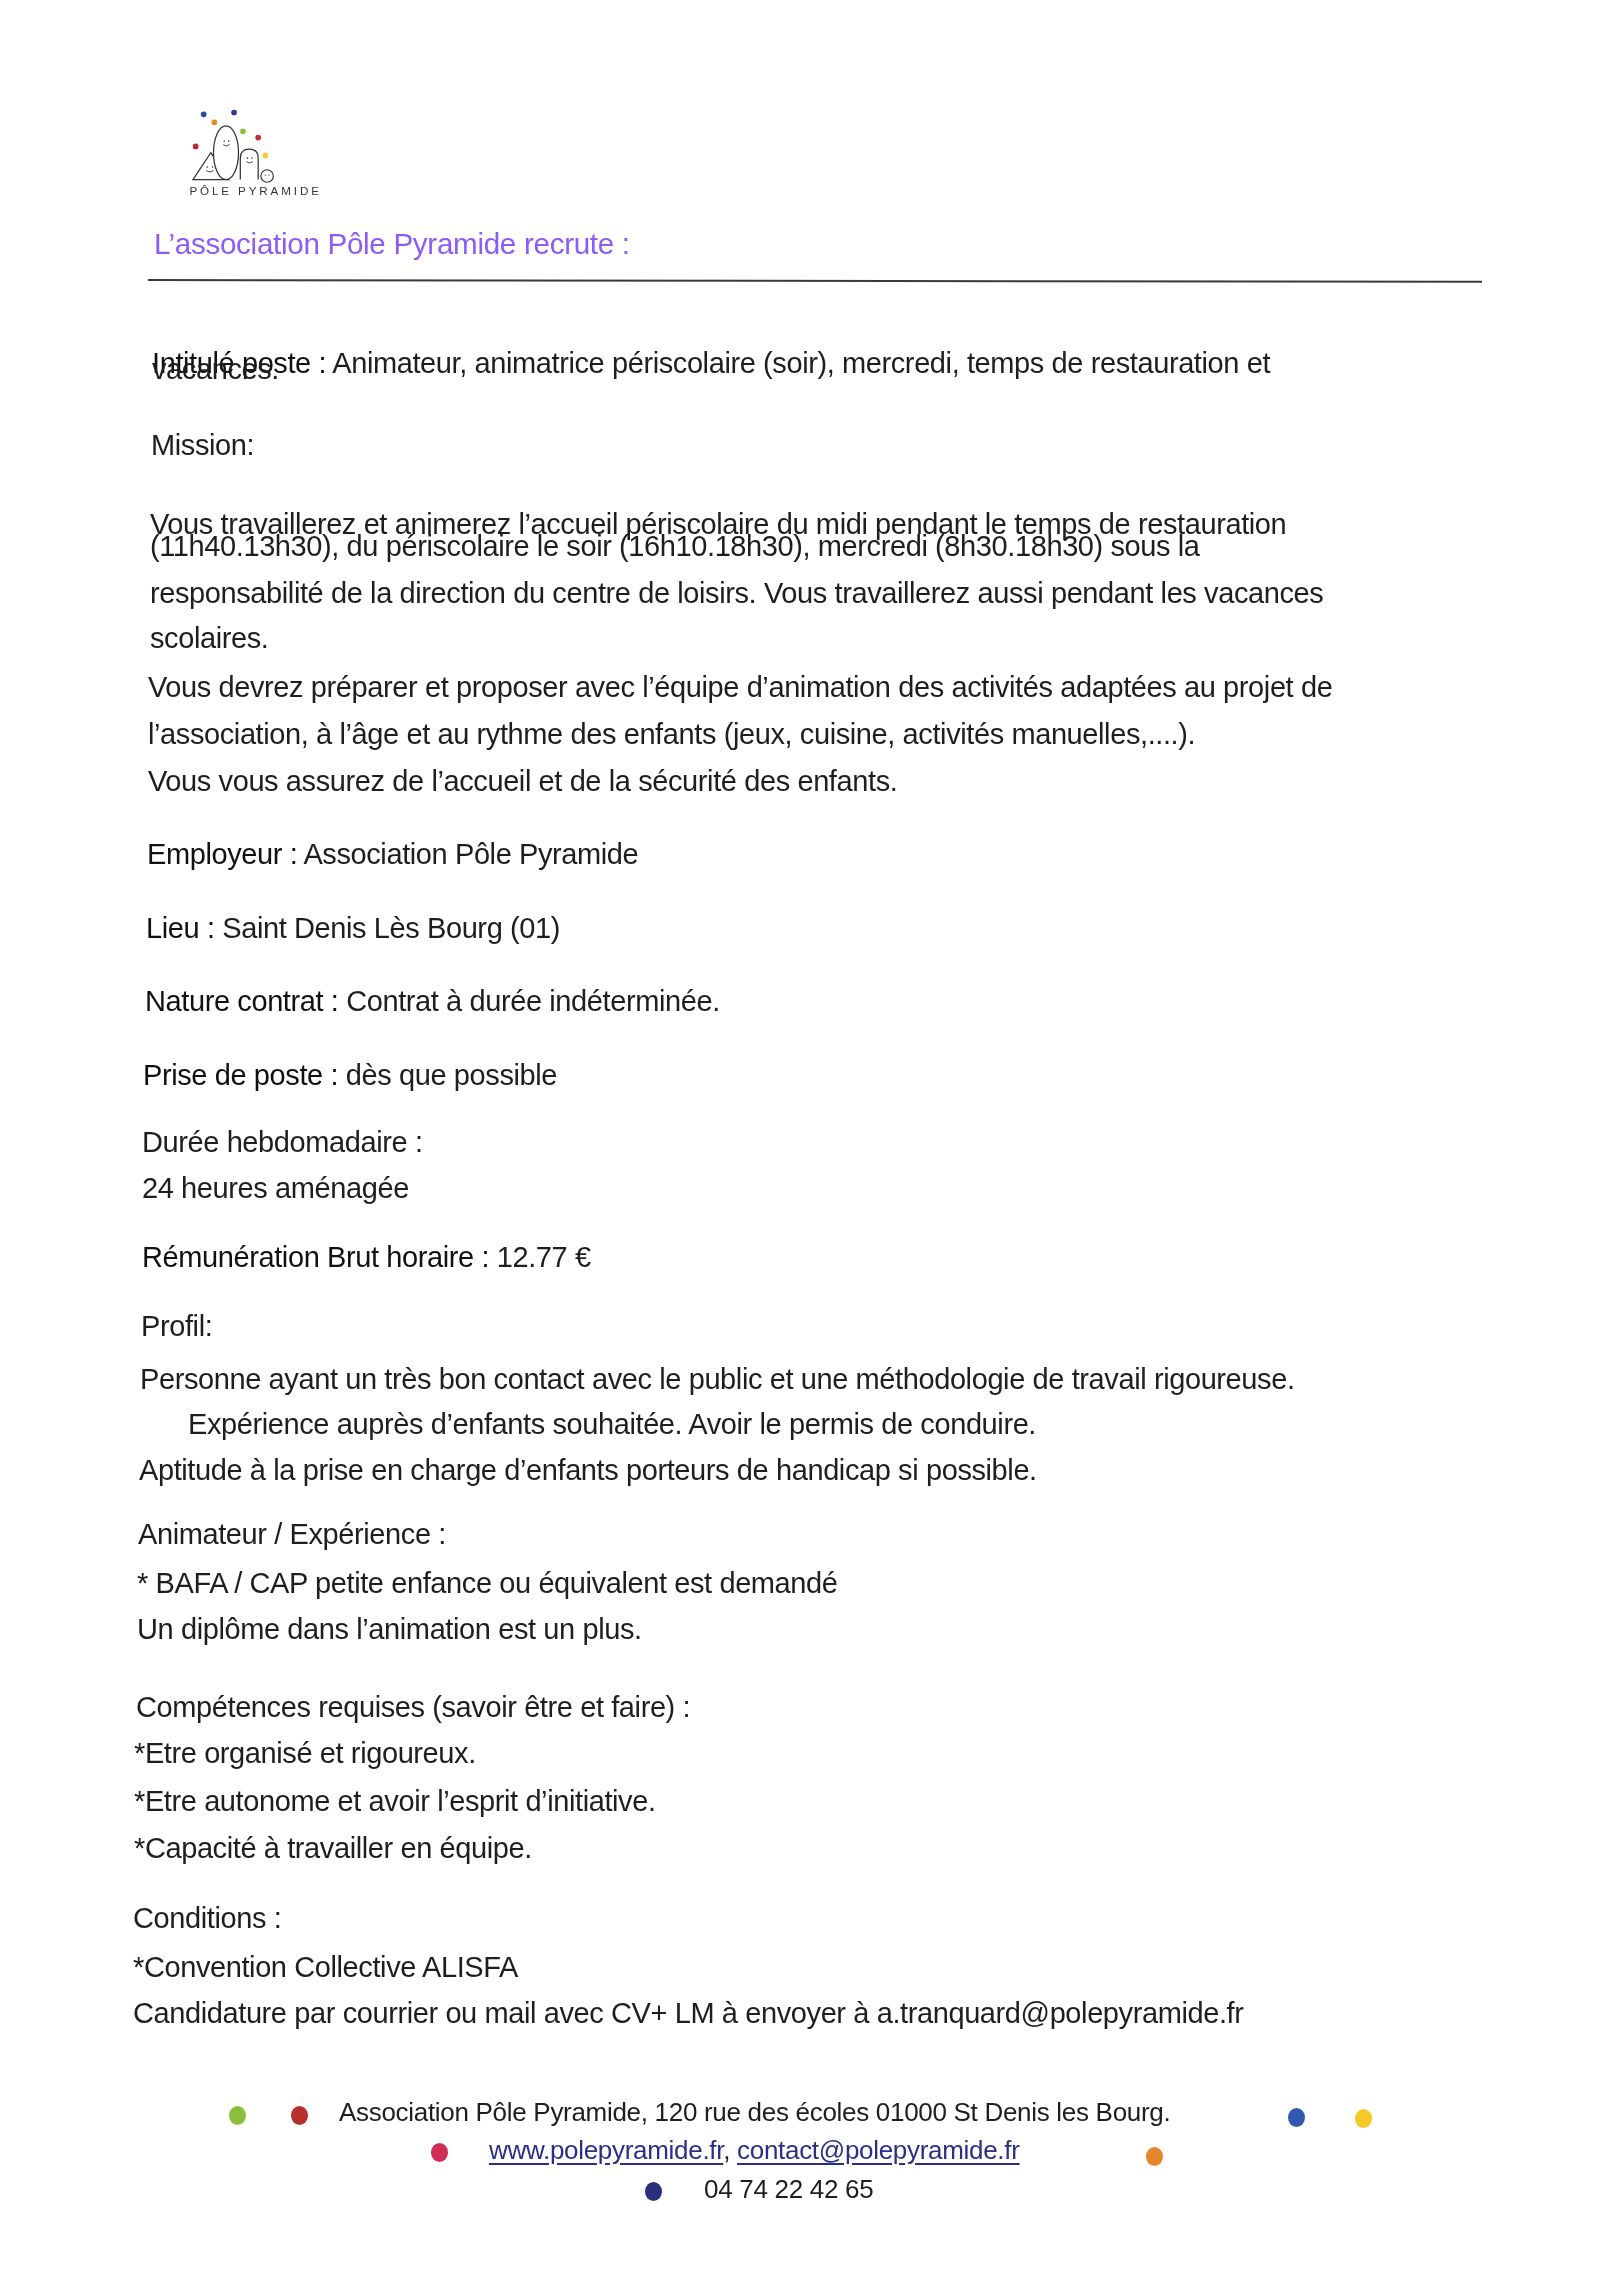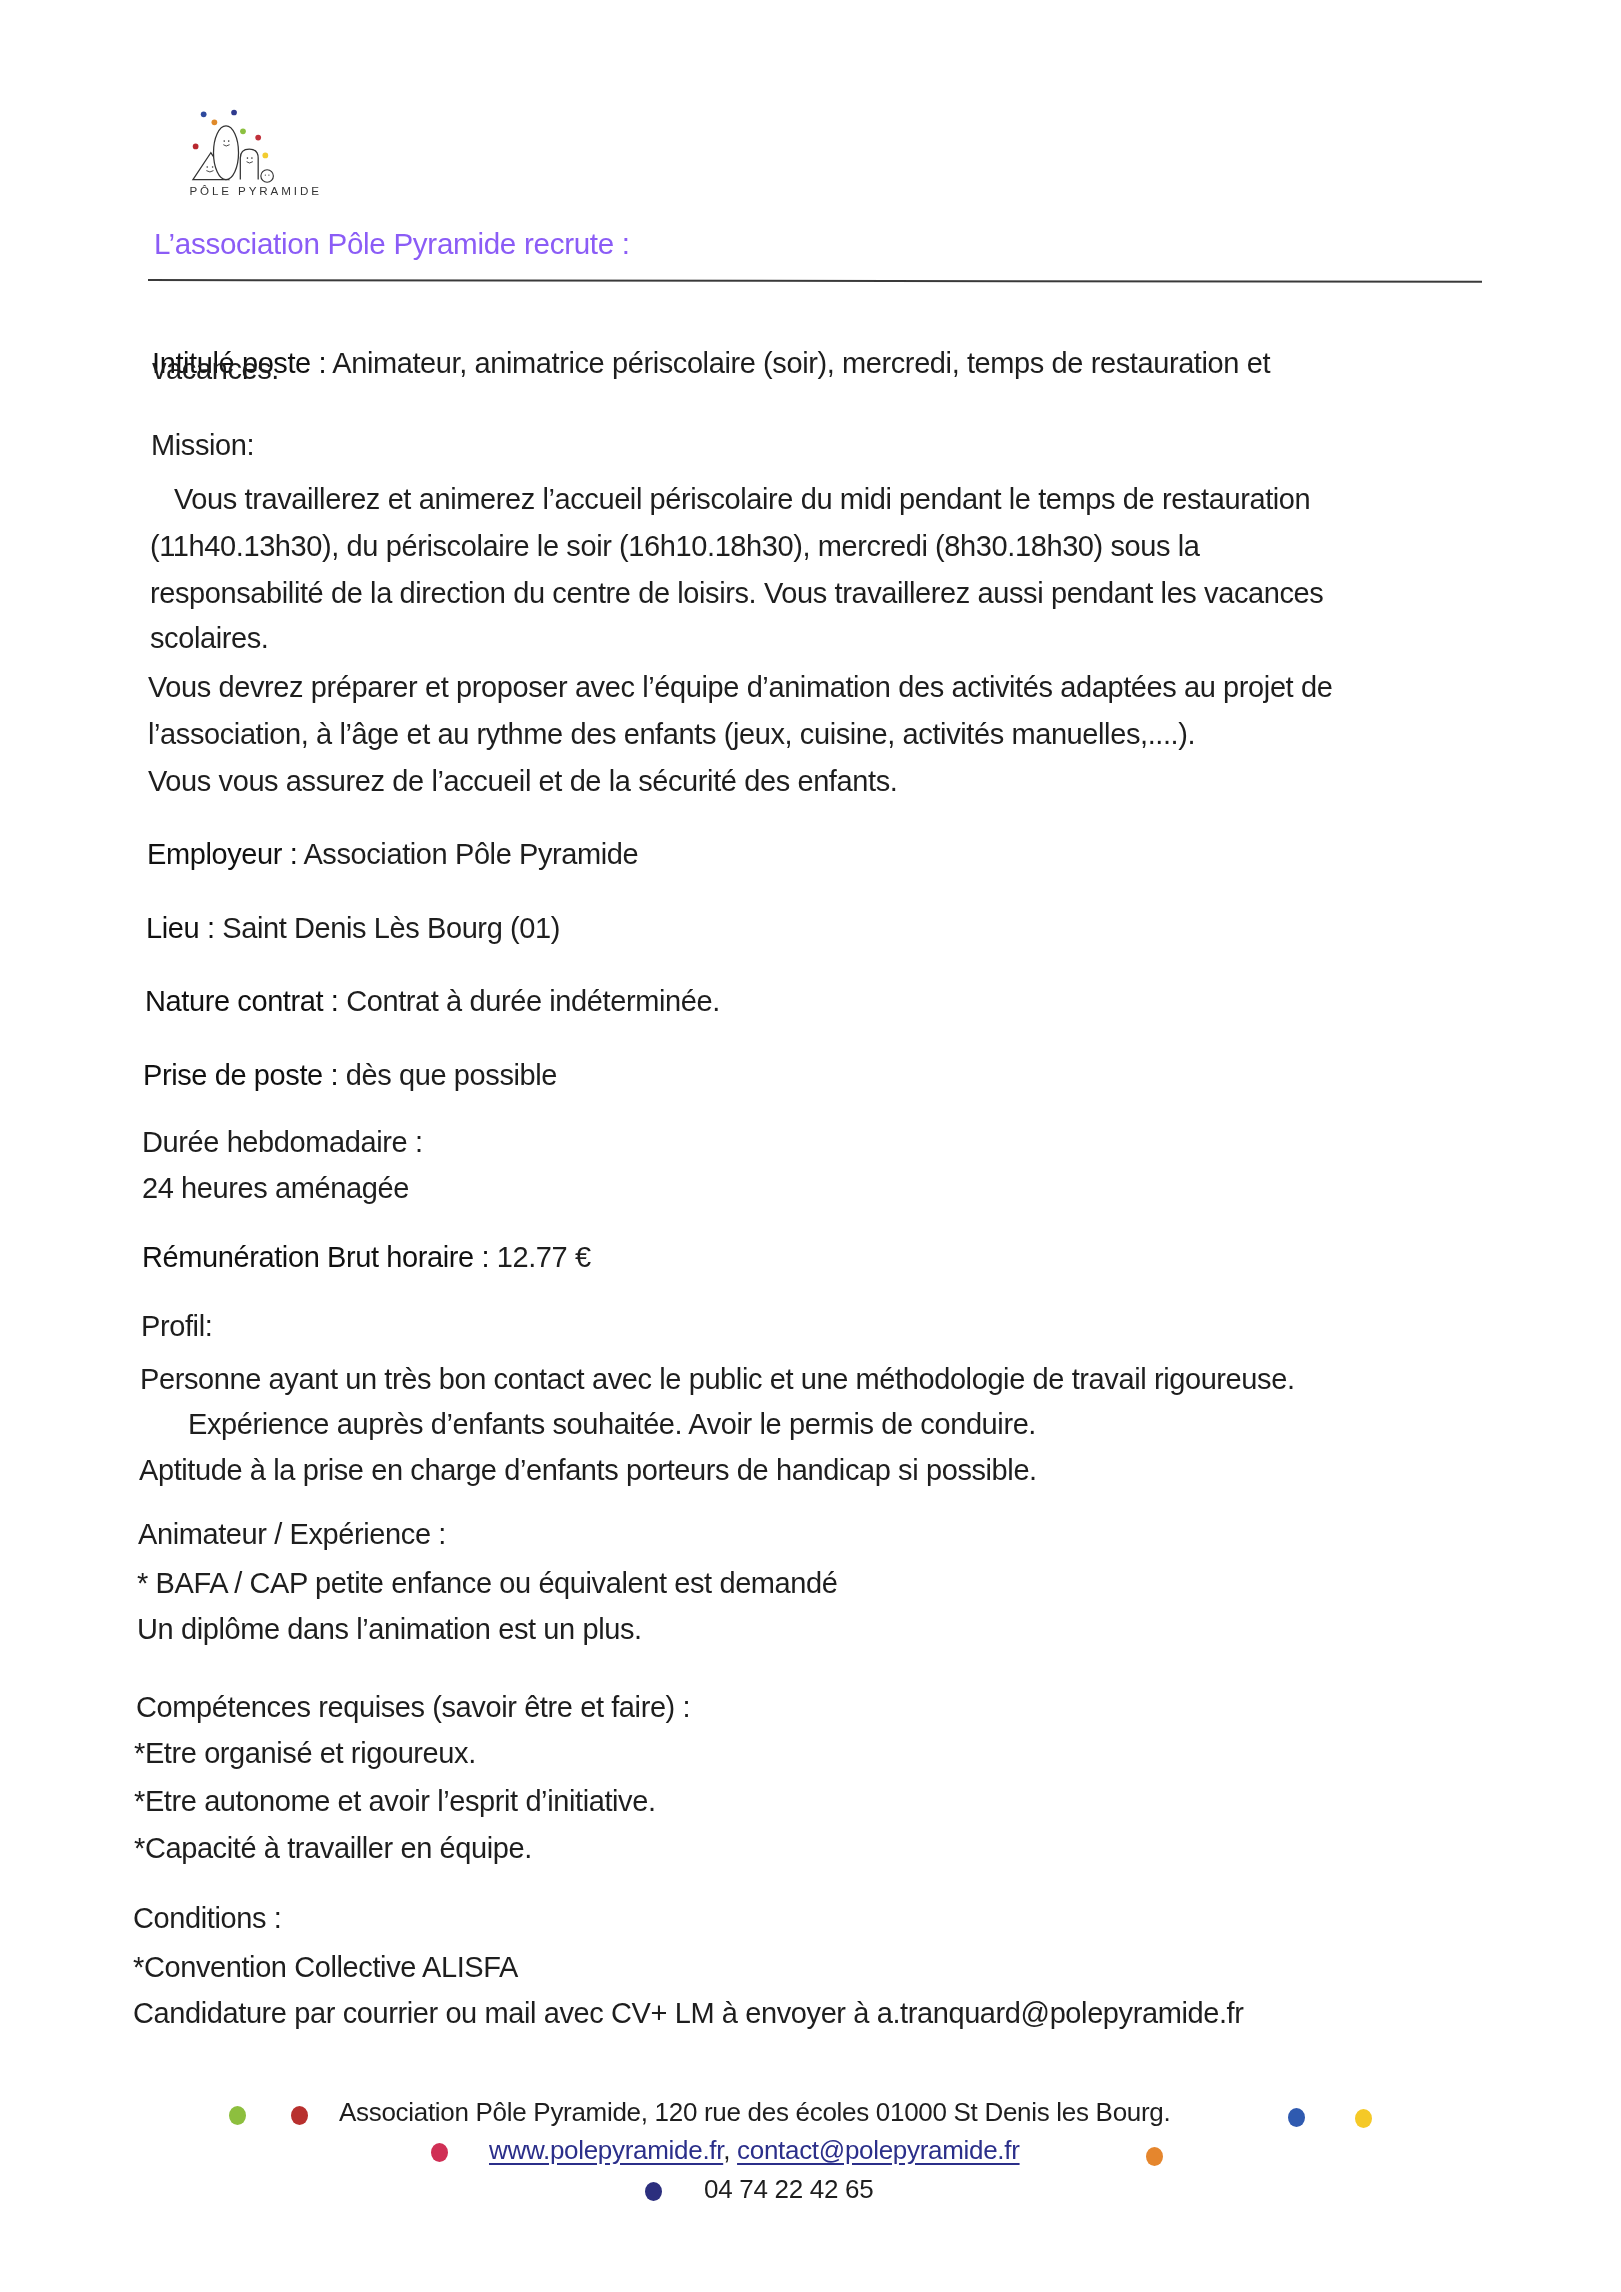--- a/index.html
+++ b/index.html
@@ -71,21 +71,21 @@
 
 <div class="header-title">L’association Pôle Pyramide recrute :</div>
 <div class="rule"></div>
 
 <div class="line" style="left:152px; top:309px;margin-top:36px;">
   <span class="lbl">Intitulé poste :</span><span> Animateur, animatrice périscolaire (soir), mercredi, temps de restauration et</span>
 </div>
 <div class="line" style="left:152px; top:351px;">vacances.</div>
 
 <div class="line" style="left:151px; top:427px;">Mission:</div>
-<div class="line" style="left:150px; top:481px;margin-left:24px;">Vous travaillerez et animerez l’accueil périscolaire du midi pendant le temps de restauration</div>
+<div class="line" style="left:150px; top:506px;">Vous travaillerez et animerez l’accueil périscolaire du midi pendant le temps de restauration</div>
 <div class="line" style="left:150px; top:528px;">(11h40.13h30), du périscolaire le soir (16h10.18h30), mercredi (8h30.18h30) sous la</div>
 <div class="line" style="left:150px; top:575px;">responsabilité de la direction du centre de loisirs. Vous travaillerez aussi pendant les vacances</div>
 <div class="line" style="left:150px; top:620px;">scolaires.</div>
 <div class="line" style="left:148px; top:669px;">Vous devrez préparer et proposer avec l’équipe d’animation des activités adaptées au projet de</div>
 <div class="line" style="left:148px; top:716px;">l’association, à l’âge et au rythme des enfants (jeux, cuisine, activités manuelles,....).</div>
 <div class="line" style="left:148px; top:763px;">Vous vous assurez de l’accueil et de la sécurité des enfants.</div>
 
 <div class="line" style="left:147px; top:836px;">
   <span class="lbl">Employeur :</span><span> Association Pôle Pyramide</span>
 </div>

